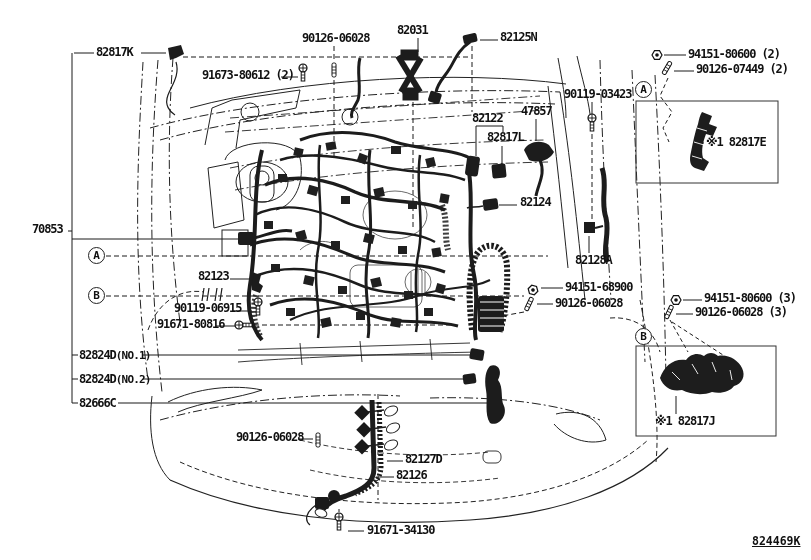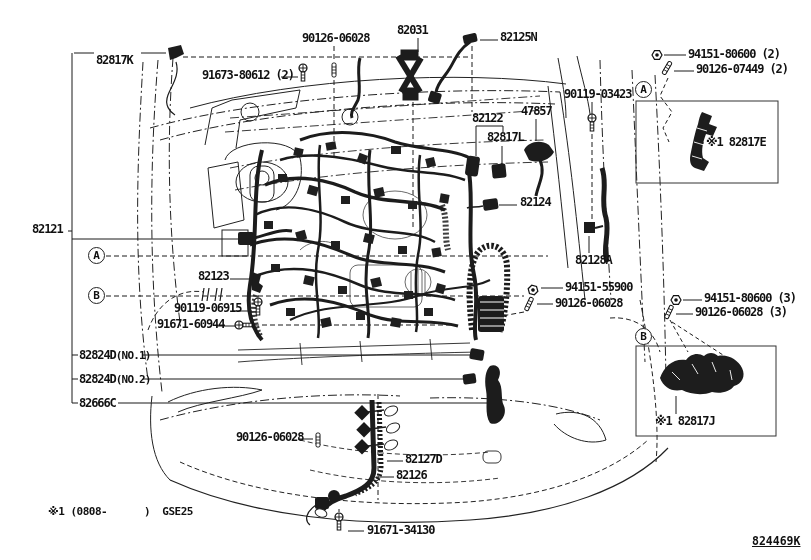--- a/index.html
+++ b/index.html
@@ -290,52 +290,51 @@
     <path d="M697,128 l10,3 M694,142 l10,3 M692,156 l10,3" stroke="#fff" stroke-width="0.9"></path>
   </g>
 
   <g>
     <rect x="636" y="346" width="140" height="90" fill="none" stroke="#333" stroke-width="1"></rect>
     <path d="M660,378 c4,-12 14,-20 26,-18 c4,-6 12,-8 18,-4 c4,-4 10,-4 14,0 c10,-2 20,4 24,12 c4,8 0,16 -8,18 c-4,6 -14,8 -22,6 c-10,4 -22,2 -30,-2 c-10,2 -18,-2 -22,-12 Z" fill="#1d1d1d"></path>
     <path d="M672,372 l8,8 M692,364 l6,10 M712,362 l4,10 M730,370 l2,10" stroke="#fff" stroke-width="0.9"></path>
   </g>
 </svg>
 
-<div class="lbl" style="left:96px;top:54px">82817K</div>
+<div class="lbl" style="left:96px;top:46px">82817K</div>
 <div class="lbl" style="left:302px;top:32px">90126-06028</div>
 <div class="lbl" style="left:397px;top:24px">82031</div>
 <div class="lbl" style="left:500px;top:31px">82125N</div>
 <div class="lbl" style="left:202px;top:69px">91673-80612 (2)</div>
 <div class="lbl" style="left:564px;top:88px">90119-03423</div>
 <div class="lbl" style="left:688px;top:48px">94151-80600 (2)</div>
 <div class="lbl" style="left:696px;top:63px">90126-07449 (2)</div>
 <div class="lbl" style="left:706px;top:136px">※1 82817E</div>
 <div class="lbl" style="left:472px;top:112px">82122</div>
 <div class="lbl" style="left:521px;top:105px">47857</div>
 <div class="lbl" style="left:487px;top:131px">82817L</div>
 <div class="lbl" style="left:520px;top:196px">82124</div>
-<div class="lbl" style="left:32px;top:223px">82121</div>
+<div class="lbl" style="left:32px;top:223px">70853</div>
 <div class="lbl" style="left:575px;top:254px">82128A</div>
-<div class="lbl" style="left:565px;top:281px">94151-55900</div>
+<div class="lbl" style="left:565px;top:281px">94151-68900</div>
 <div class="lbl" style="left:555px;top:297px">90126-06028</div>
 <div class="lbl" style="left:704px;top:292px">94151-80600 (3)</div>
 <div class="lbl" style="left:695px;top:306px">90126-06028 (3)</div>
 <div class="lbl" style="left:655px;top:415px">※1 82817J</div>
 <div class="lbl" style="left:198px;top:270px">82123</div>
 <div class="lbl" style="left:174px;top:302px">90119-06915</div>
-<div class="lbl" style="left:157px;top:318px">91671-60944</div>
+<div class="lbl" style="left:157px;top:318px">91671-80816</div>
 <div class="lbl" style="left:79px;top:349px"><span>82824D</span><span class="sfx">(NO.1)</span></div>
 <div class="lbl" style="left:79px;top:373px"><span>82824D</span><span class="sfx">(NO.2)</span></div>
 <div class="lbl" style="left:79px;top:397px">82666C</div>
 <div class="lbl" style="left:236px;top:431px">90126-06028</div>
 <div class="lbl" style="left:405px;top:453px">82127D</div>
 <div class="lbl" style="left:396px;top:469px">82126</div>
 <div class="lbl" style="left:367px;top:524px">91671-34130</div>
 
 <div class="marker" style="left:88px;top:247px">A</div>
 <div class="marker" style="left:88px;top:287px">B</div>
 <div class="marker" style="left:635px;top:81px">A</div>
 <div class="marker" style="left:635px;top:328px">B</div>
 
-<div class="lbl small" style="left:48px;top:505px">※1 (0808-      )  GSE25</div>
 <div class="lbl plain" style="left:752px;top:535px">824469K</div>
 
 </div>
 
 </body></html>

